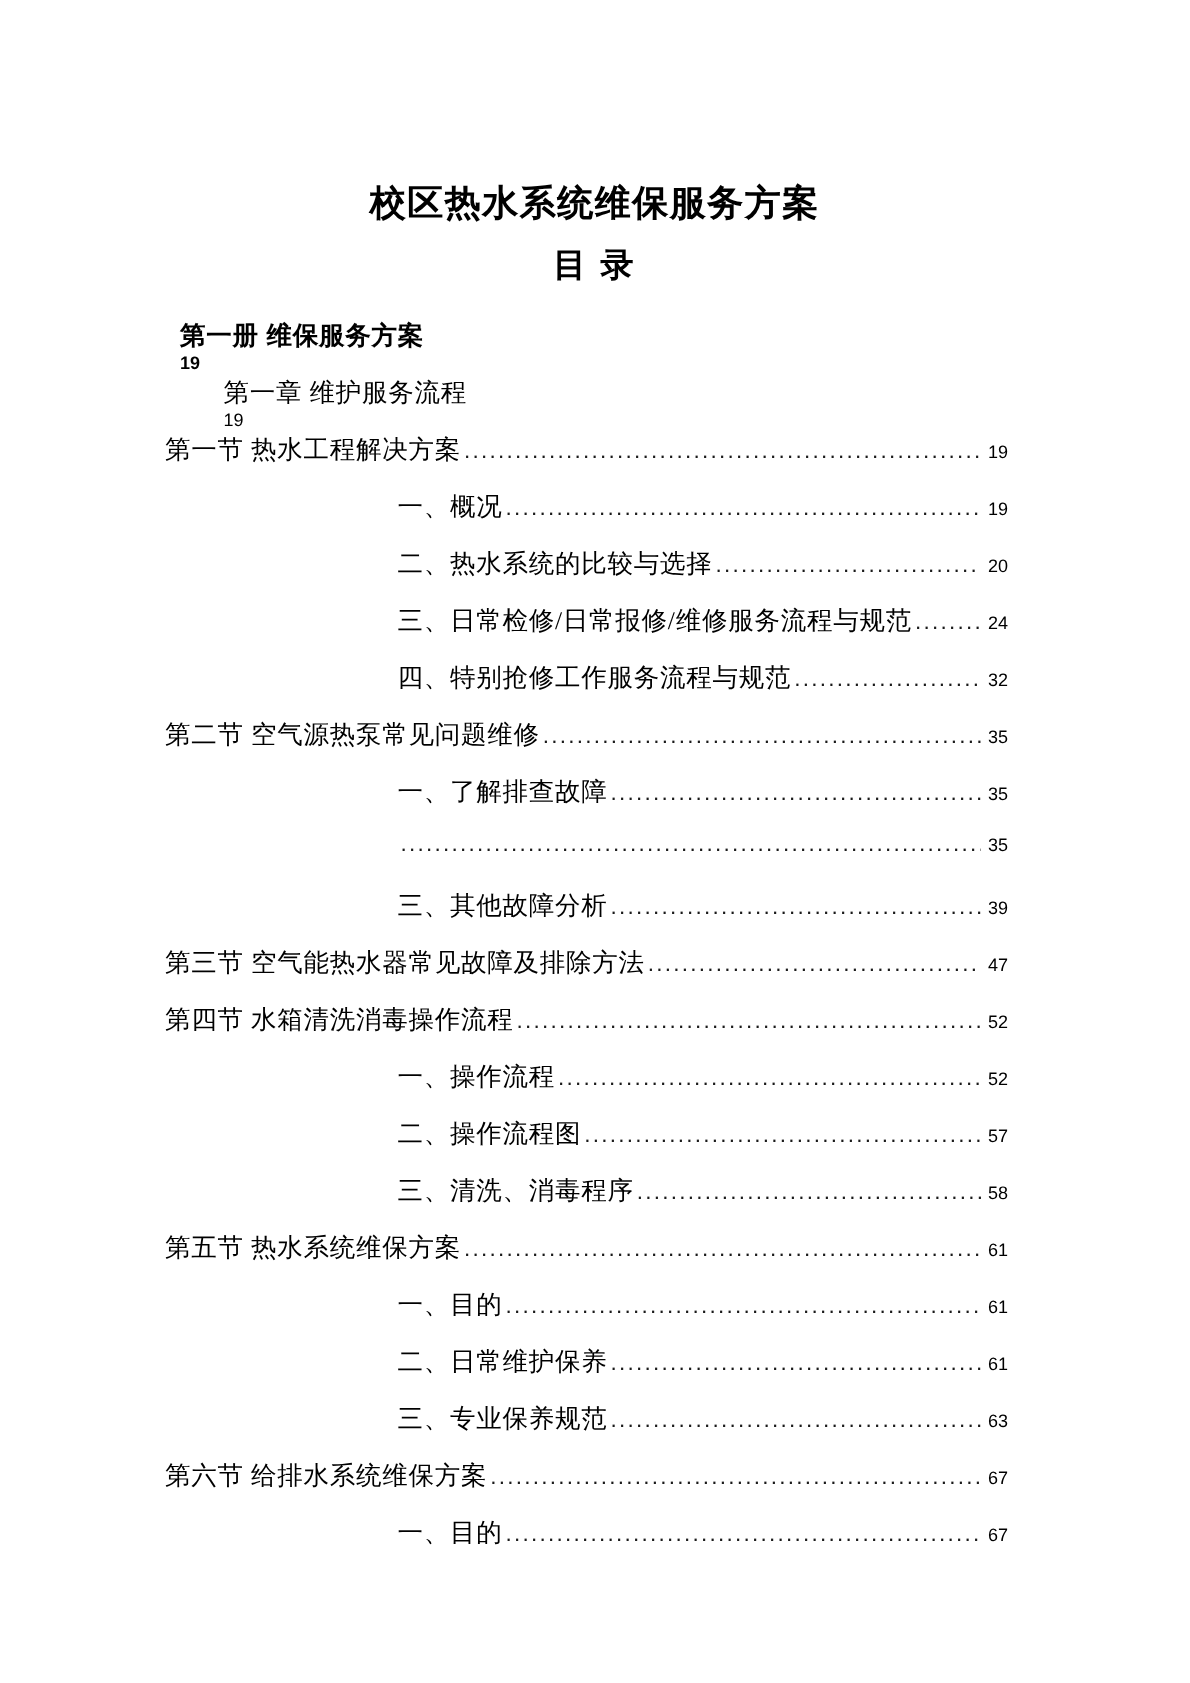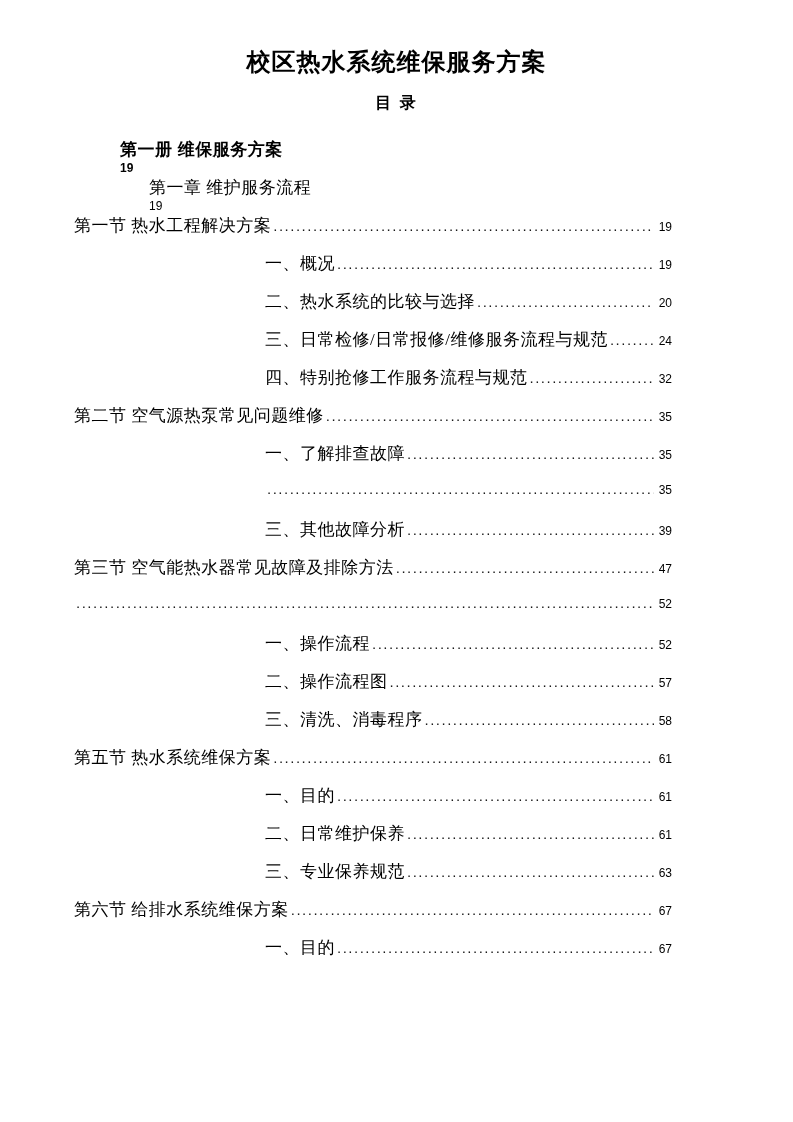--- a/index.html
+++ b/index.html
@@ -6,38 +6,38 @@
     margin: 0;
     padding: 0;
     background: #ffffff;
   }
   .page {
     position: relative;
     width: 793px;
     height: 1122px;
     background: #ffffff;
     box-sizing: border-box;
-    padding-top: 46px;
+    padding-top: 120px;
     color: #000000;
     font-family: "Liberation Serif", "DejaVu Serif", serif;
     overflow: hidden;
   }
   .doc-title {
     text-align: center;
     font-family: "Liberation Sans", "DejaVu Sans", sans-serif;
     font-weight: 700;
     font-size: 24px;
     line-height: 32px;
     letter-spacing: 1px;
   }
   .toc-heading {
     text-align: center;
-    font-family: Liberation Sans, sans-serif;
-    font-weight: 700;
-    font-size: 16px;
+    font-family: Liberation Serif, serif;
+    font-weight: 700;
+    font-size: 22px;
     line-height: 26px;
     margin-top: 12px;
     letter-spacing: 2px;
   }
   .toc {
     margin-top: 16px;
   }
   .row {
     display: flex;
     align-items: baseline;
@@ -62,21 +62,21 @@
     margin: 0 5px 0 2px;
     color: #1a1a1a;
   }
   .row .pagenum {
     white-space: nowrap;
     font-family: Liberation Sans, sans-serif;
     font-size: 12px;
   }
   .lv0 { margin-left: 118px; flex-direction: column; }
   .lv1 { margin-left: 147px; flex-direction: column; }
-  .lv2 { margin-left: 74px; }
+  .lv2 { margin-left: 110px; }
   .lv3 { margin-left: 265px; }
   .lv0 .label {
     font-family: "Liberation Sans", "DejaVu Sans", sans-serif;
     font-weight: 700;
   }
   .lv0 .leader,
   .lv0 .pagenum {
     font-weight: 700;
   }
 </style>
@@ -140,20 +140,21 @@
         <span class="label">三、其他故障分析</span>
         <span class="leader">............................................................................................................................................................................................................................</span>
         <span class="pagenum">39</span>
       </div>
       <div class="row lv2">
         <span class="label">第三节 空气能热水器常见故障及排除方法</span>
         <span class="leader">............................................................................................................................................................................................................................</span>
         <span class="pagenum">47</span>
       </div>
       <div class="row lv2">
+        <span class="label">第四节 水箱清洗消毒操作流程</span>
         <span class="leader">............................................................................................................................................................................................................................</span>
         <span class="pagenum">52</span>
       </div>
       <div class="row lv3">
         <span class="label">一、操作流程</span>
         <span class="leader">............................................................................................................................................................................................................................</span>
         <span class="pagenum">52</span>
       </div>
       <div class="row lv3">
         <span class="label">二、操作流程图</span>

